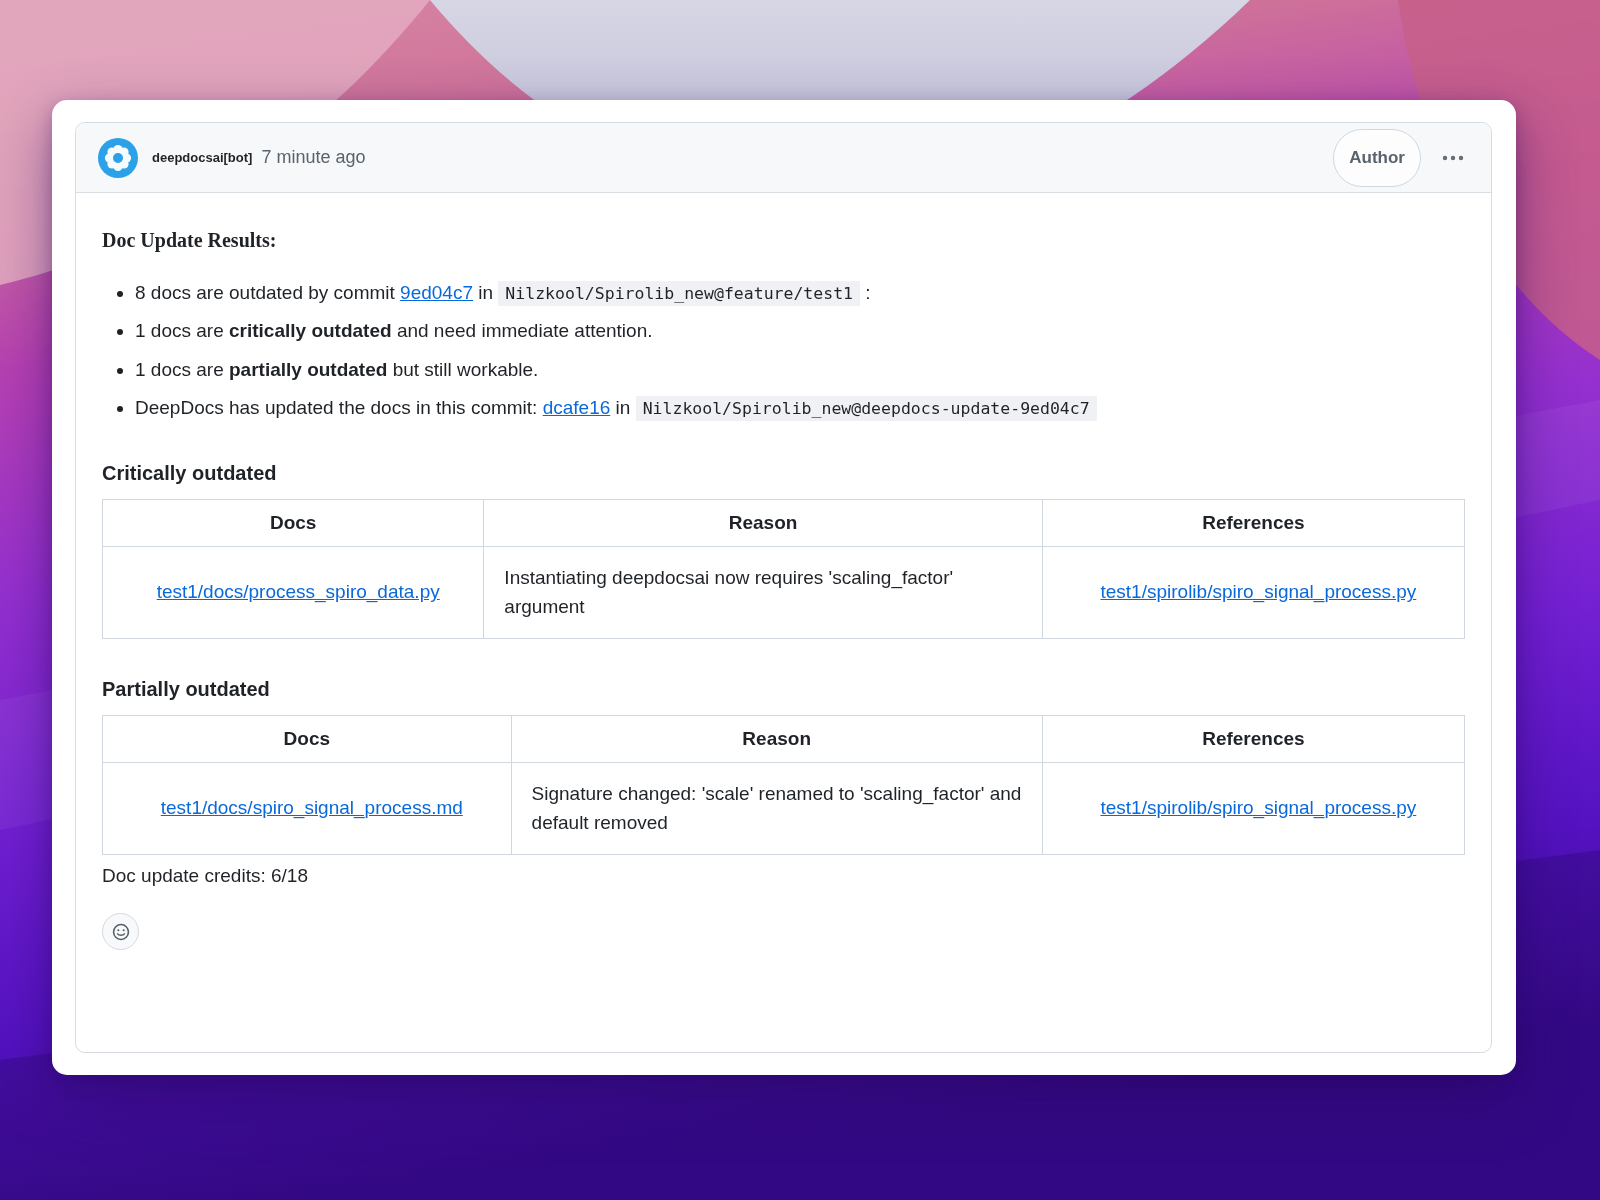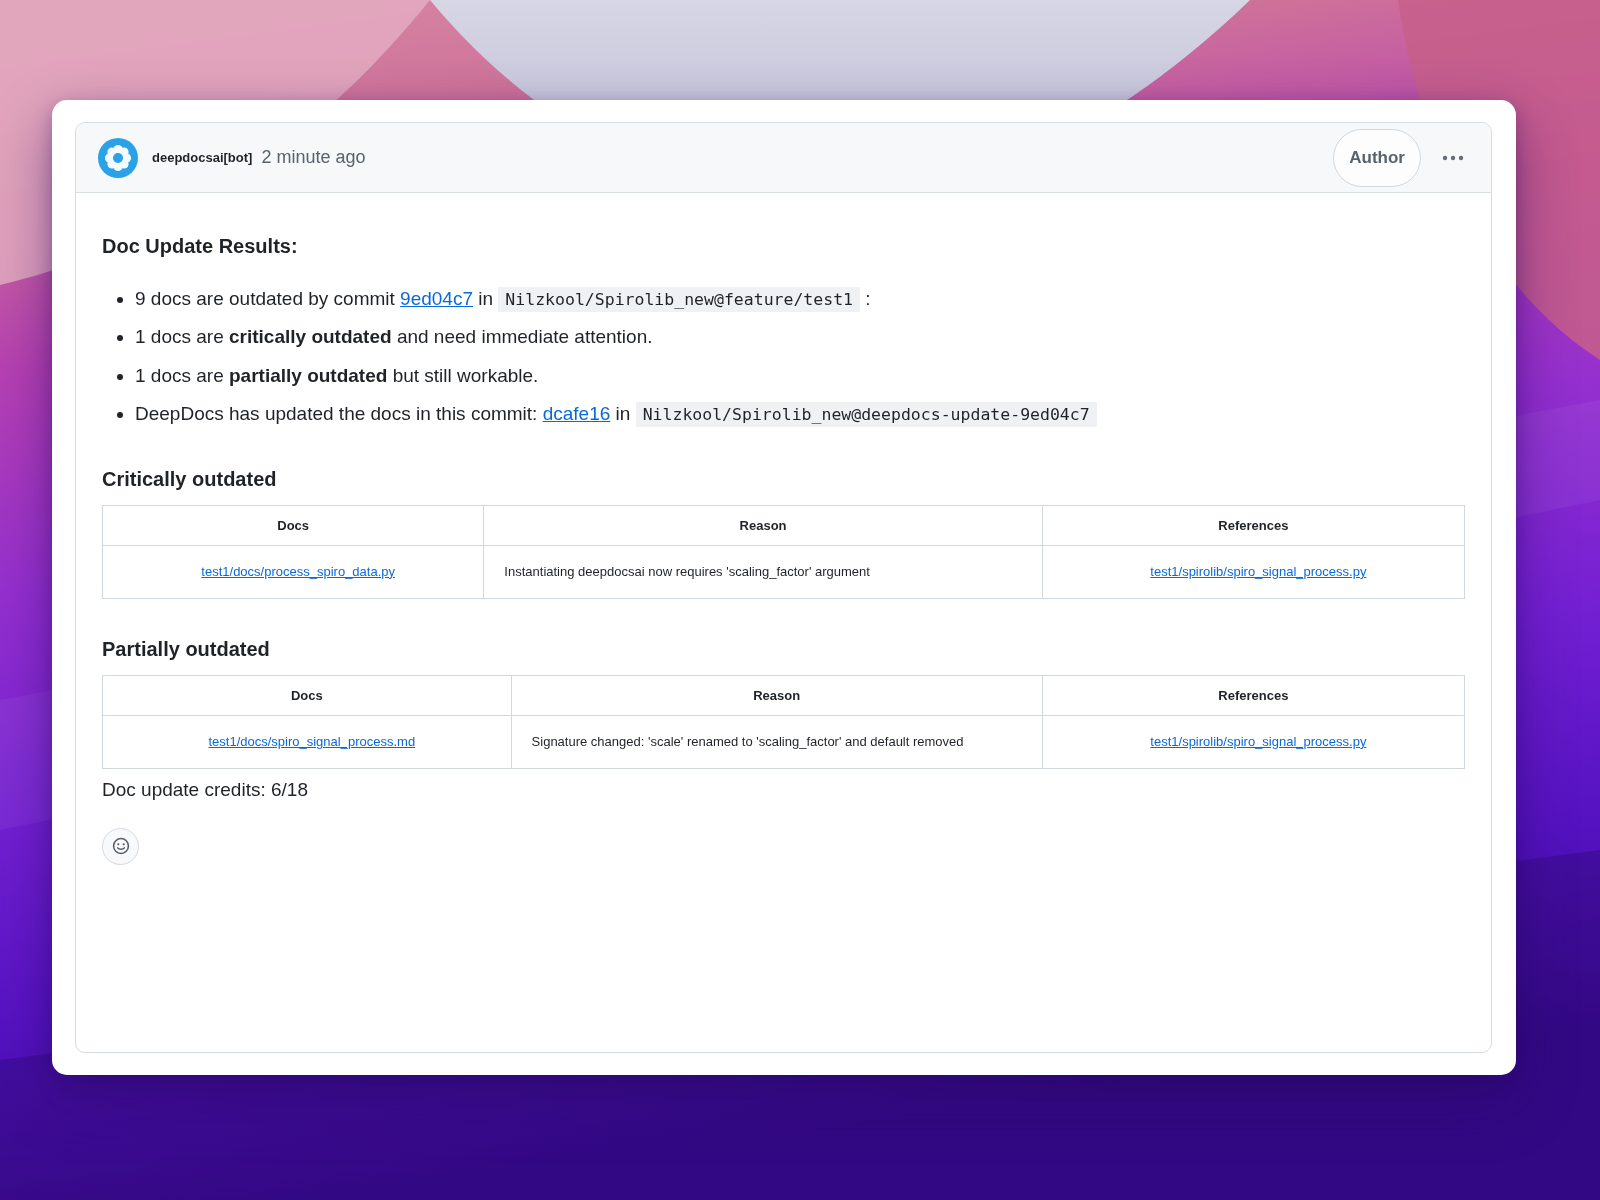--- a/index.html
+++ b/index.html
@@ -30,33 +30,33 @@
   .author{font-weight:700;font-size:13px;color:#1f2328;margin-left:14px;text-decoration:none;cursor:pointer;}
   .time{font-size:18px;color:#59636e;margin-left:9px;text-decoration:none;cursor:pointer;}
   .spacer{flex:1;}
   .badge{
     border:1px solid #d0d7de;border-radius:999px;padding:18px 15px;
     font-size:17px;font-weight:600;color:#59636e;background:#fdfdfe;
   }
   .kebab{background:none;border:none;margin-left:16px;cursor:pointer;padding:8px 4px;display:flex;align-items:center;}
 
   .comment-body{padding:26px 26px 0;font-size:19px;color:#1f2328;flex:1;}
-  .title{font-weight:700;font-size:20px;margin:16px 0 0;}
+  .title{font-weight:700;font-size:20px;margin:10px 0 0;font-family:Liberation Serif, serif;}
   ul.bullets{margin:26px 0 0;padding-left:33px;}
   ul.bullets li{margin:9px 0;line-height:1.55;}
   .lnk{color:#0969da;text-decoration:underline;cursor:pointer;}
   strong{font-weight:700;}
   code.codechip{
     font-family:"DejaVu Sans Mono","Liberation Mono",monospace;
     font-size:16.5px;background:#eff1f4;border-radius:0;padding:3px 7px;color:#1f2328;
     white-space:nowrap;
   }
   h3.section{font-size:20px;font-weight:700;margin:39px 0 14px;color:#1f2328;}
 
-  table.gh{width:100%;border-collapse:collapse;font-size:13px;table-layout:fixed;border-radius:18px;}
+  table.gh{width:100%;border-collapse:collapse;font-size:19px;table-layout:fixed;border-radius:18px;}
   .gh th{border:1px solid #d0d7de;padding:12px 10px;font-weight:700;text-align:center;background:#fff;}
   .gh td{border:1px solid #d0d7de;padding:16px 20px;line-height:1.55;word-wrap:break-word;}
   .gh td.center{text-align:center;padding-left:30px;}
   col.c1a{width:28%;} col.c2a{width:41%;} col.c3a{width:31%;}
   col.c1b{width:30%;} col.c2b{width:39%;} col.c3b{width:31%;}
 
   p.credits{margin:40px 0 0;line-height:1.35;}
   p.credits.second{margin:8px 0 0;}
   .reaction{
     margin:25px 0 0;width:37px;height:37px;border-radius:50%;
@@ -107,37 +107,37 @@
             <circle cx="14.0" cy="26.0" r="4.6"></circle>
             <circle cx="11.5" cy="20" r="4.6"></circle>
             <circle cx="14.0" cy="14.0" r="4.6"></circle>
             <circle cx="20" cy="11.5" r="4.6"></circle>
             <circle cx="26.0" cy="14.0" r="4.6"></circle>
           </g>
           <circle cx="20" cy="20" r="5" fill="#2ba2e8"></circle>
         </svg>
       </button>
       <a class="author">deepdocsai[bot]</a>
-      <a class="time">2 minute ago</a>
+      <a class="time">7 minute ago</a>
       <div class="spacer"></div>
       <span class="badge">Author</span>
       <button class="kebab">
         <svg width="24" height="8" viewBox="0 0 24 8">
           <circle cx="4" cy="4" r="2.2" fill="#656d76"></circle>
           <circle cx="12" cy="4" r="2.2" fill="#656d76"></circle>
           <circle cx="20" cy="4" r="2.2" fill="#656d76"></circle>
         </svg>
       </button>
     </div>
 
     <div class="comment-body">
       <p class="title">Doc Update Results:</p>
 
       <ul class="bullets">
-          <li><span>9 docs are outdated by commit </span><a href="#" class="lnk">9ed04c7</a><span> in </span><code class="codechip">Nilzkool/Spirolib_new@feature/test1</code><span> :</span></li>
+          <li><span>8 docs are outdated by commit </span><a href="#" class="lnk">9ed04c7</a><span> in </span><code class="codechip">Nilzkool/Spirolib_new@feature/test1</code><span> :</span></li>
           <li><span>1 docs are </span><strong>critically outdated</strong><span> and need immediate attention.</span></li>
           <li><span>1 docs are </span><strong>partially outdated</strong><span> but still workable.</span></li>
           <li><span>DeepDocs has updated the docs in this commit: </span><a href="#" class="lnk">dcafe16</a><span> in </span><code class="codechip">Nilzkool/Spirolib_new@deepdocs-update-9ed04c7</code></li>
         </ul>
 
       <h3 class="section">Critically outdated</h3>
       <table class="gh">
         <colgroup>
             <col class="c1a">
             <col class="c2a">

